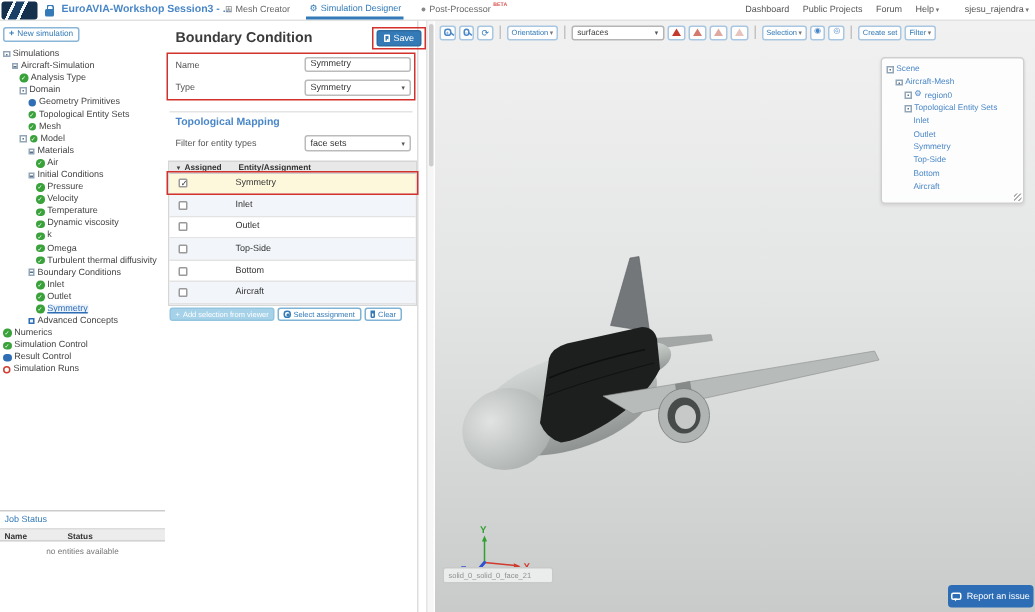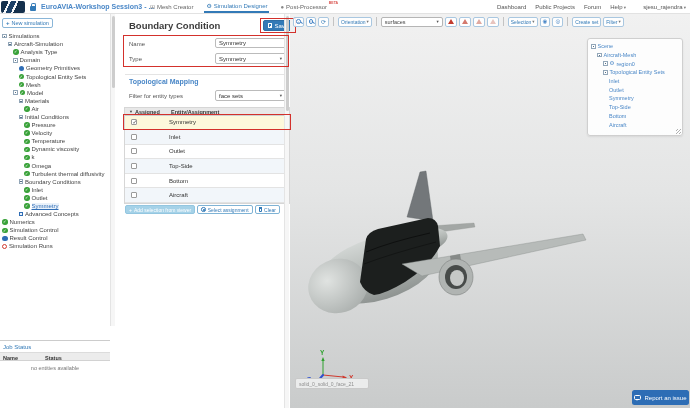--- a/index.html
+++ b/index.html
@@ -46,21 +46,21 @@
   .js-head .c1{position:absolute;left:3px;top:1.5px}.js-head .c2{position:absolute;left:45px;top:1.5px}
   .js-empty{font-size:5.5px;color:#777;text-align:center;margin-top:4px}
 
   
   .sb{position:absolute;width:5px;background:#f6f6f6;border-left:1px solid #e4e4e4}
   .sb .thumb{position:absolute;left:0.5px;right:0.5px;background:#cdcdcd;border-radius:2px}
   .sb1{left:110px;top:14px;height:312px}
   .sb2{left:284px;top:14px;height:394px}
 
   
-  .panel{position:absolute;left:122px;top:14px;width:169px;height:394px;background:#fff;border-right:1px solid #dedede}
+  .panel{position:absolute;left:110px;top:14px;width:169px;height:394px;background:#fff;border-right:1px solid #dedede}
   .p-title{position:absolute;left:7px;top:6px;font-size:9.5px;font-weight:bold;color:#3c3c3c}
   .savebtn{position:absolute;left:141px;top:6px;width:30px;height:11px;background:#337ab7;border:1px solid #2e6da4;border-radius:2px;
            color:#fff;font-size:6px;display:flex;align-items:center;justify-content:center;gap:2px;cursor:pointer}
   .fdisk{width:4.5px;height:4.5px;border:1px solid #fff;border-radius:0.5px;position:relative}
   .fdisk::after{content:"";position:absolute;left:1px;top:2px;width:1.5px;height:1.5px;background:#fff}
   .ann{position:absolute;border:1.5px solid #d3312c;pointer-events:none;z-index:6}
   .f-label{position:absolute;left:7px;font-size:6px;color:#555}
   .f-input{position:absolute;left:93px;width:71px;height:10px;border:1px solid #bbb;border-radius:2px;font-size:6px;color:#333;
            padding:0 3px;font-family:"Liberation Sans",sans-serif;background:#fff}
   .sel-box{position:absolute;left:93px;width:71px;height:11px;border:1px solid #bbb;border-radius:2px;background:#fff;

